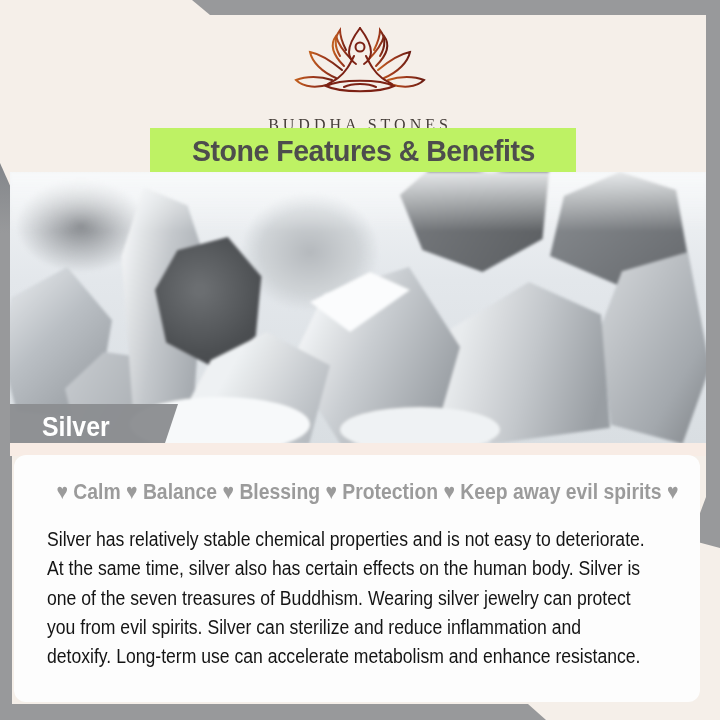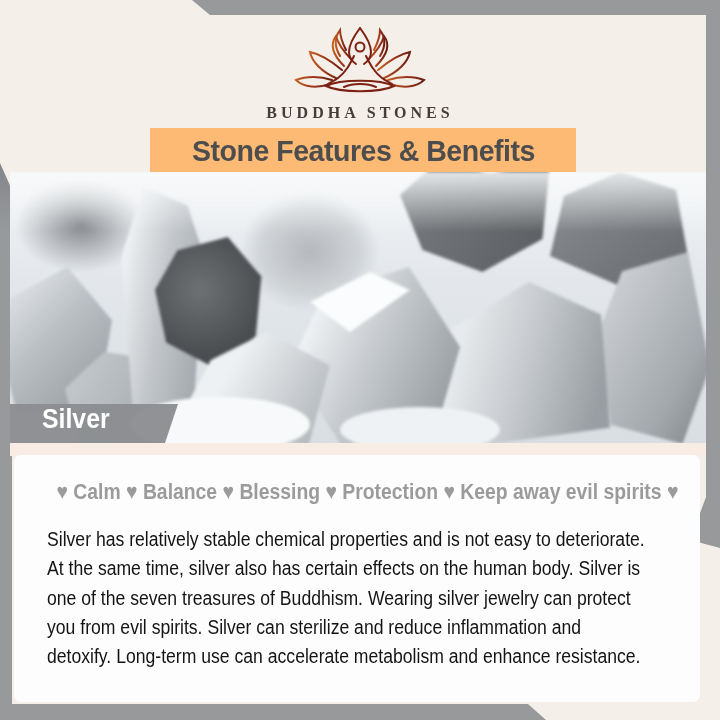--- a/index.html
+++ b/index.html
@@ -15,25 +15,25 @@
   .right-strip::before{content:"";position:absolute;inset:0;background:#98999b;
     clip-path:polygon(18px 0,32px 0,32px 548px,2px 540px,18px 497px);}
   .left-strip{left:0;top:163px;width:12px;height:557px;
     background:linear-gradient(180deg,#83868a 0px,#98999b 70px);
     clip-path:polygon(0 0,12px 27px,12px 557px,0 557px);}
   .bottom-bar{left:0;top:704px;width:560px;height:16px;
     clip-path:polygon(0 0,528px 0,546px 16px,0 16px);}
 
   
   .logo-wrap{left:0;top:26px;width:720px;display:flex;flex-direction:column;align-items:center;}
-  .brand{margin-top:6px;font-family:"Liberation Serif",serif;font-weight:700;
+  .brand{margin-top:18px;font-family:"Liberation Serif",serif;font-weight:400;
     font-size:16px;letter-spacing:4px;color:#453d38;text-align:center;}
 
   
-  .title-box{left:150px;top:128px;width:426px;height:46px;background:#fdba74;
+  .title-box{left:150px;top:128px;width:426px;height:46px;background:#bef264;
     display:flex;align-items:center;justify-content:center;}
   .title-text{font-weight:bold;font-size:30px;color:#4d4d4d;white-space:nowrap;
     display:inline-block;transform:scaleX(.95);letter-spacing:-0.5px;}
 
   
   .photo{left:10px;top:172px;width:696px;height:271px;overflow:hidden;
     background:linear-gradient(180deg,#f2f4f6 0%,#e3e7eb 40%,#d9dee2 100%);}
   .photo-inner{position:absolute;inset:0;filter:blur(1.5px) saturate(.85);}
   .r{position:absolute;}
   .rA{left:6px;top:6px;width:130px;height:95px;border-radius:50%;
@@ -76,26 +76,26 @@
   .rO{left:330px;top:235px;width:160px;height:45px;border-radius:50%;background:#eff2f4;}
   .rP{left:0;top:0;right:0;bottom:0;
       background:linear-gradient(180deg,rgba(248,250,251,.85) 0,rgba(248,250,251,0) 22%);}
 
   
   .photo-gap{left:10px;top:443px;width:696px;height:13px;background:#f8ece5;}
 
   
   .stone-label{left:10px;top:404px;width:168px;height:39px;background:rgba(139,142,145,.96);
     clip-path:polygon(0 0,100% 0,calc(100% - 13px) 100%,0 100%);
-    display:flex;align-items:flex-start;}
+    display:flex;align-items:flex-end;}
   .stone-label span{margin-left:32px;color:#fff;font-weight:bold;font-size:27px;
     display:inline-block;transform:scaleX(.92);transform-origin:left center;}
 
   
-  .card{left:14px;top:455px;width:686px;height:247px;background:#fdfdfd;border-radius:7px;}
+  .card{left:14px;top:455px;width:686px;height:247px;background:#fdfdfd;border-radius:12px;}
   .benefits{position:absolute;left:0;top:24px;width:100%;text-align:center;white-space:nowrap;}
   .benefits span{display:inline-block;transform:scaleX(.88);font-weight:bold;
     font-size:22px;color:#9b9b9b;}
   .body-text{position:absolute;left:33px;top:70px;}
   .body-line{white-space:nowrap;font-size:20px;color:#141414;line-height:29.3px;
     transform:scaleX(.88);transform-origin:left center;}
 </style>
 </head>
 <body>
 

